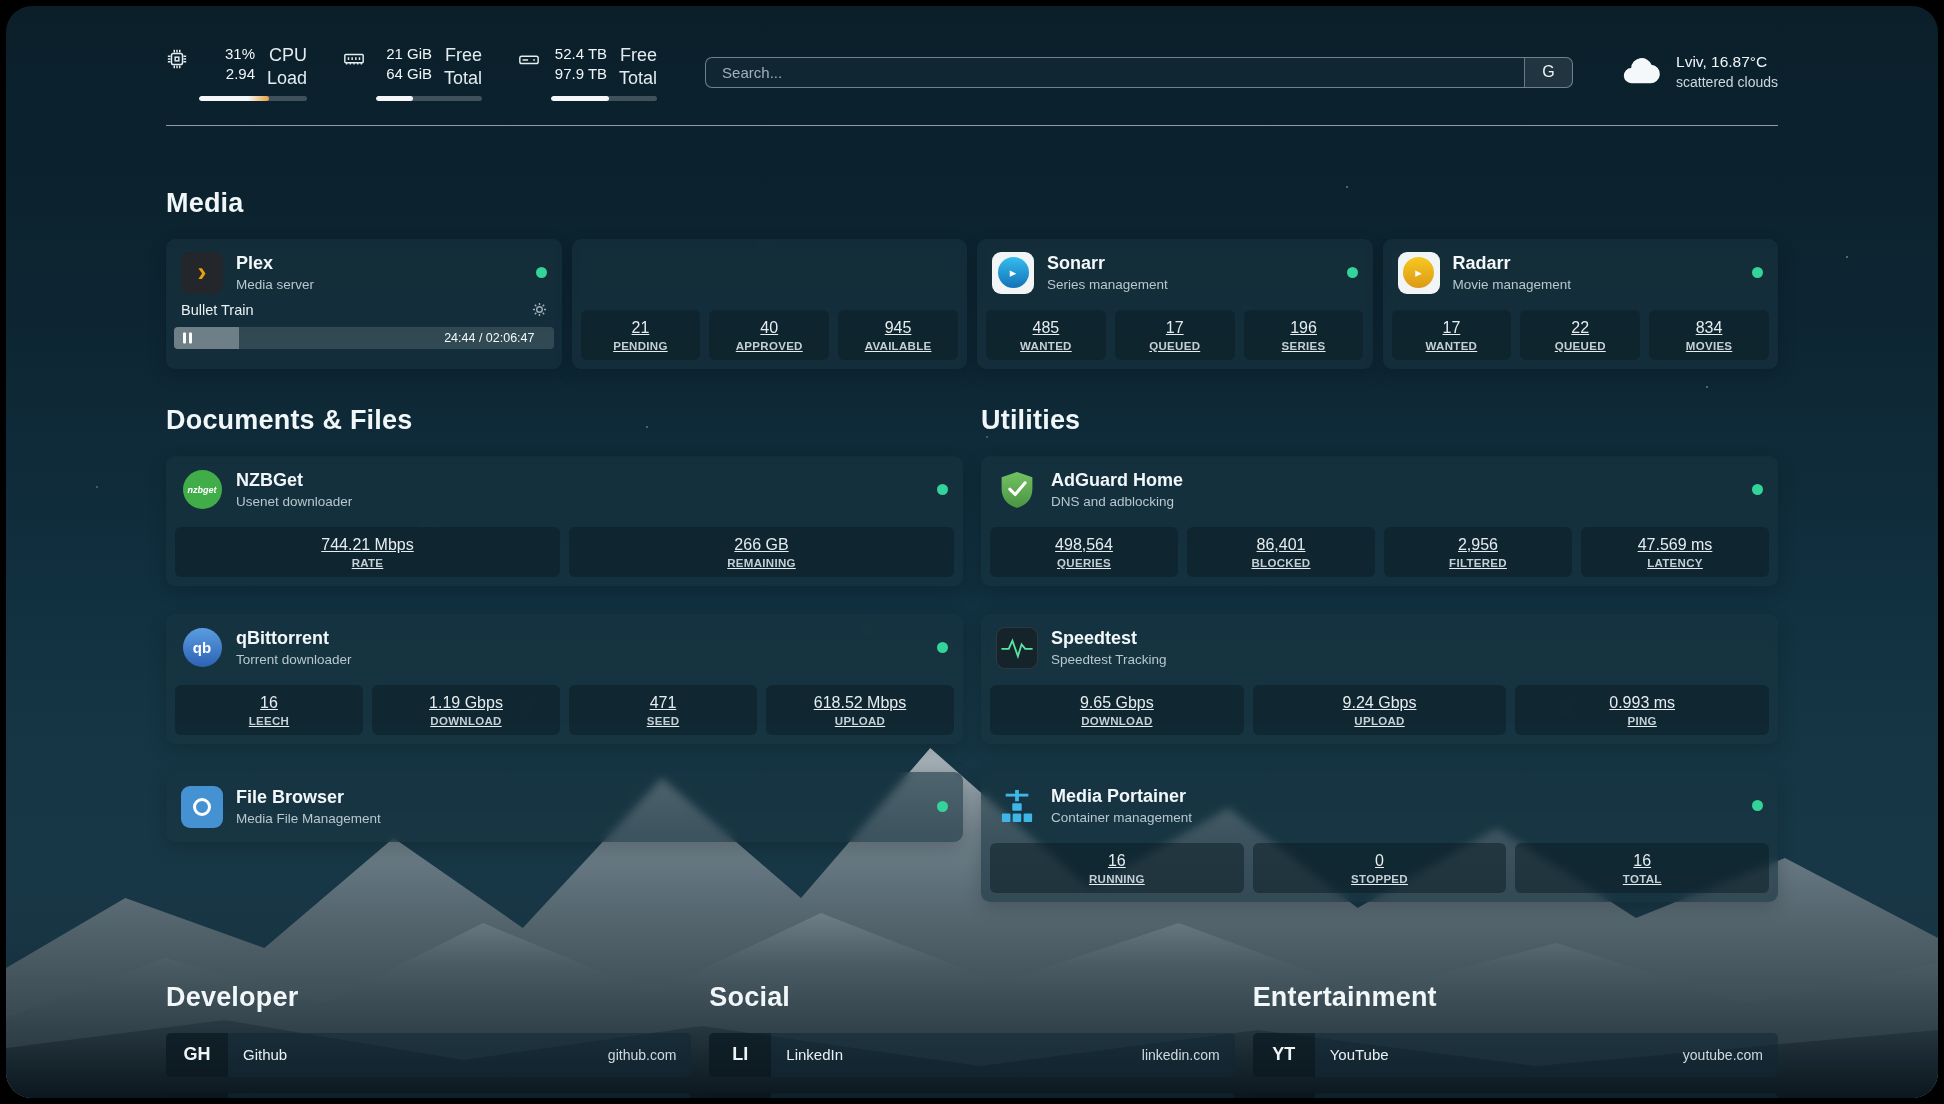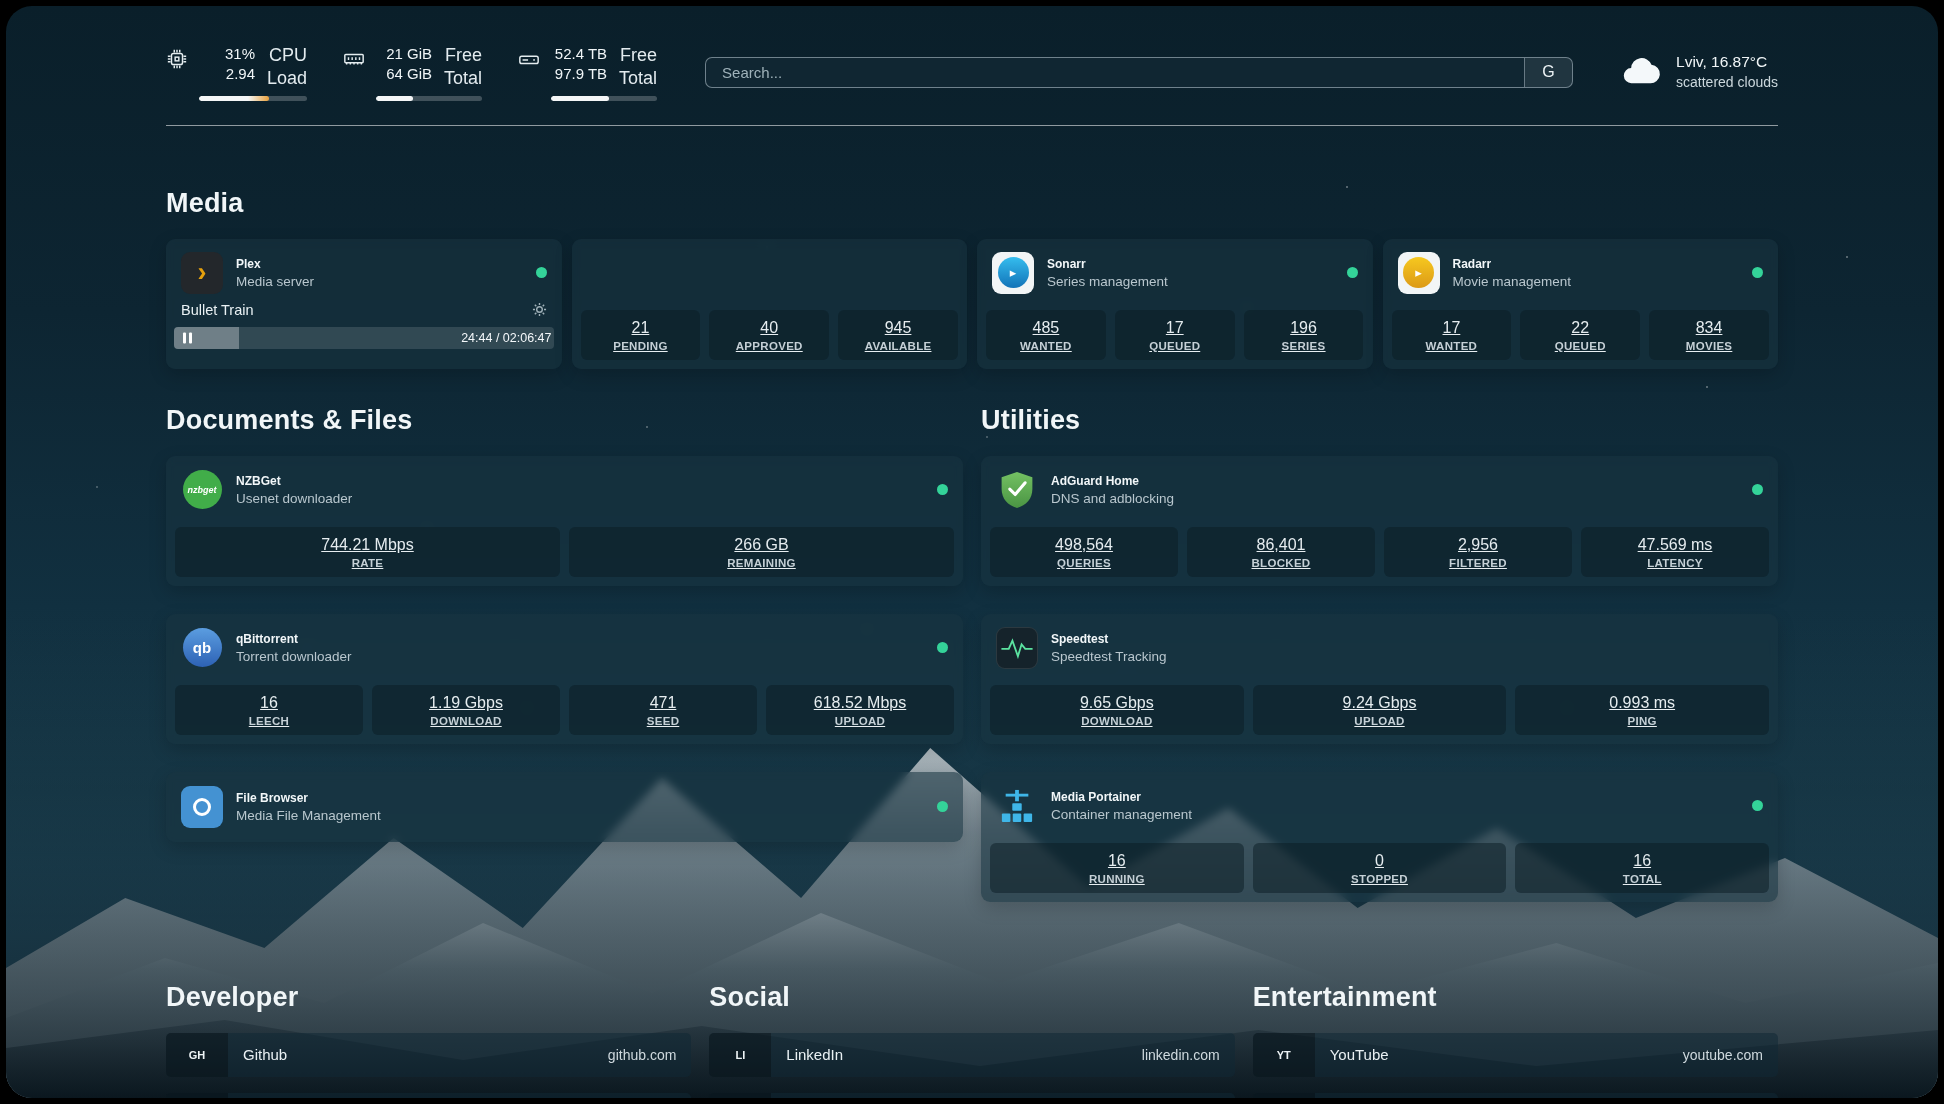--- a/index.html
+++ b/index.html
@@ -59,38 +59,38 @@
   .media-grid { display:grid; grid-template-columns:repeat(4,1fr); gap:10px; }
   .two-col { display:grid; grid-template-columns:1fr 1fr; gap:18px; margin-top:36px; }
   .col-stack { display:flex; flex-direction:column; gap:28px; }
 
   .card { background:rgba(24,51,64,.58); border-radius:9px; display:flex; flex-direction:column;
     box-shadow:0 6px 18px rgba(0,0,0,.18); backdrop-filter:blur(4px); min-height:130px; cursor:pointer; }
   .card.short { min-height:70px; justify-content:center; }
   .card-header { display:flex; align-items:center; gap:13px; padding:13px 15px 8px; }
   .card.short .card-header { padding:13px 15px; }
   .app-texts { display:flex; flex-direction:column; }
-  .app-name { font-size:12px; font-weight:700; color:#f2f7f9; }
+  .app-name { font-size:18px; font-weight:700; color:#f2f7f9; }
   .app-desc { font-size:13.5px; color:#b9c7ce; margin-top:3px; }
   .status-dot { width:11px; height:11px; border-radius:50%; background:#34d399; margin-left:auto; flex:none; }
 
   .stats { display:flex; gap:9px; padding:0 9px 9px; margin-top:auto; }
   .stat { flex:1; background:rgba(9,27,36,.5); border-radius:6px; text-align:center; padding:9px 4px 8px;text-decoration:underline; }
   .stat-value { font-size:16px; color:#e6edf0; }
   .stat-label { font-size:11.5px; font-weight:700; color:#c5d0d6; letter-spacing:.3px; margin-top:3px; }
 
   
   .nowplaying { display:flex; align-items:center; padding:0 15px; }
   .np-title { font-size:14.5px; color:#e9f1f4; }
   .np-gear { margin-left:auto; display:flex; cursor:pointer; }
   .pbar { position:relative; height:22px; margin:9px 8px 8px; border-radius:4px; background:rgba(255,255,255,.13); overflow:hidden; }
   .pfill { position:absolute; left:0; top:0; bottom:0; background:rgba(255,255,255,.30); }
   .pause { position:absolute; left:9px; top:50%; transform:translateY(-50%); display:flex; gap:3px; cursor:pointer; }
   .pause i { width:3px; height:11px; background:#fff; display:block; border-radius:1px; }
-  .ptime { position:absolute; right:2px; top:50%; transform:translateY(-50%); font-size:12.5px; color:#f4f8fa; }
+  .ptime { position:absolute; right:19px; top:50%; transform:translateY(-50%); font-size:12.5px; color:#f4f8fa; }
 
   
   .appicon { width:42px; height:42px; flex:none; display:flex; align-items:center; justify-content:center; }
   .icon-plex { border-radius:9px; background:#23272b; }
   .icon-plex span { color:#e5a00d; font-size:27px; font-weight:700; line-height:1; }
   .circle38 { width:39px; height:39px; border-radius:50%; display:flex; align-items:center; justify-content:center; }
   .icon-overseerr { background:radial-gradient(circle at 32% 30%, #b7a9f9, #5b4bd6 62%, #2d2a6e); }
   .whitebox { border-radius:9px; background:#f2f5f6; }
   .icon-sonarr-circle { width:31px; height:31px; border-radius:50%; background:linear-gradient(180deg,#35bdee,#1273b8); display:flex; align-items:center; justify-content:center; color:#fff; font-size:13px; }
   .icon-radarr-circle { width:31px; height:31px; border-radius:50%; background:linear-gradient(180deg,#f6c81f,#dc9a17); display:flex; align-items:center; justify-content:center; color:#fff; font-size:13px; }
@@ -99,21 +99,21 @@
   .icon-qbit { background:linear-gradient(180deg,#5b9de0,#2d62b5); }
   .icon-qbit span { color:#fff; font-size:15px; font-weight:700;text-align:right; }
   .icon-filebrowser { border-radius:9px; background:#4492d2; }
   .icon-filebrowser i { width:18px; height:18px; border:3px solid #fff; border-radius:50%; display:block; }
   .icon-speedtest { border-radius:9px; background:#15232b; border:1px solid rgba(255,255,255,.1); }
 
   
   .bookmarks { display:grid; grid-template-columns:repeat(3,1fr); gap:18px; margin-top:80px; }
   .bm-row { display:flex; align-items:center; height:44px; background:rgba(17,40,52,.55); border-radius:5px; margin-bottom:16px; overflow:hidden; cursor:pointer; }
   .bm-abbr { width:62px; height:44px; flex:none; background:rgba(0,0,0,.28); display:flex; align-items:center; justify-content:center;
-    font-size:11px; font-weight:700; color:#eef4f6; }
+    font-size:18px; font-weight:700; color:#eef4f6; }
   .bm-name { font-size:15px; color:#eaf1f4; padding-left:15px; }
   .bm-url { margin-left:auto; padding-right:15px; font-size:14px; color:#cfd9de; }
 </style>
 </head>
 <body>
 
 <div class="screen">
 
   <svg class="mountains" viewBox="0 0 1944 400" preserveAspectRatio="none">
     <defs>

